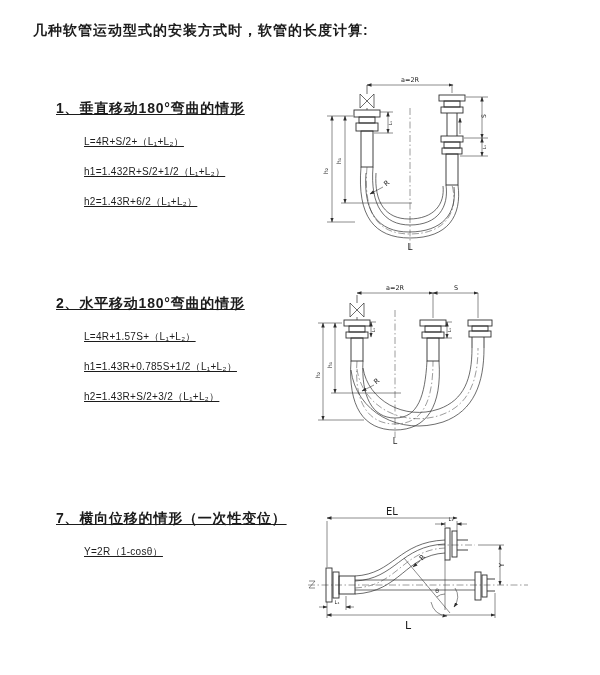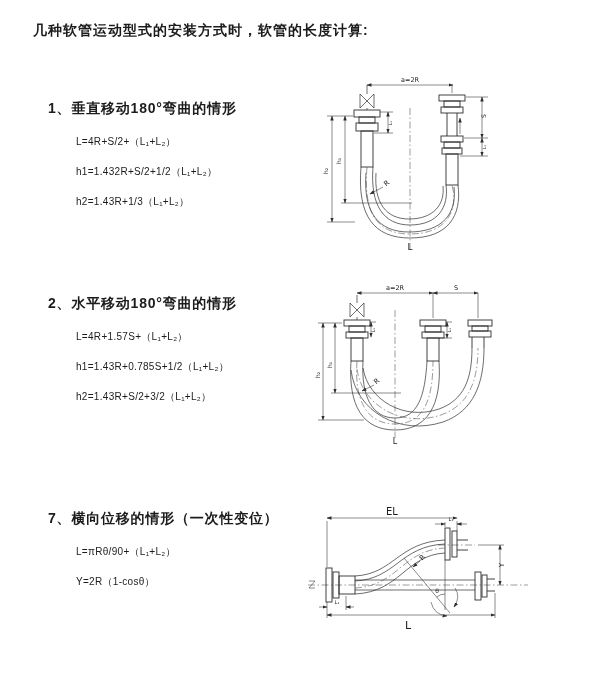--- a/index.html
+++ b/index.html
@@ -1,19 +1,19 @@
 <!DOCTYPE html>
 <html><head>
 <meta charset="utf-8">
 <style>
   html,body{margin:0;padding:0;background:#fff;}
   body{font-family:"Liberation Sans","DejaVu Sans",sans-serif;color:#1c1c1c;}
   #page{position:relative;width:600px;height:675px;background:#fff;overflow:hidden;}
   .title{position:absolute;left:33px;top:22px;font-size:14px;font-weight:700;letter-spacing:1px;}
-  .section{position:absolute;left:48px;width:275px;}
+  .section{position:absolute;left:56px;width:275px;text-decoration:underline;}
   .sec-head{font-size:14px;font-weight:700;letter-spacing:0.8px;margin:0;}
   .formulas{margin:9px 0 0 28px;}
   .formula{font-size:10px;line-height:30px;letter-spacing:0.3px;white-space:nowrap;}
   .dwg{position:absolute;}
   svg{display:block;}
   .ln{fill:none;stroke:#2e2e2e;stroke-width:0.9;}
   .lt{fill:none;stroke:#2e2e2e;stroke-width:0.7;}
   .dm{fill:none;stroke:#2e2e2e;stroke-width:0.55;}
   .cl{fill:none;stroke:#4a4a4a;stroke-width:0.55;stroke-dasharray:7 2.5 1.5 2.5;}
   .t{fill:#1c1c1c;font-family:"DejaVu Sans","Liberation Sans",sans-serif;}
@@ -34,37 +34,36 @@
     </defs>
   </svg>
 
   <div class="title">几种软管运动型式的安装方式时，软管的长度计算:</div>
 
   <div class="section" style="top:100px;">
     <p class="sec-head">1、垂直移动180°弯曲的情形</p>
     <div class="formulas">
       <div class="formula">L=4R+S/2+（L₁+L₂）</div>
       <div class="formula">h1=1.432R+S/2+1/2（L₁+L₂）</div>
-      <div class="formula">h2=1.43R+1/3（L₁+L₂）</div>
+      <div class="formula">h2=1.43R+6/2（L₁+L₂）</div>
     </div>
   </div>
 
   <div class="section" style="top:295px;">
     <p class="sec-head">2、水平移动180°弯曲的情形</p>
     <div class="formulas">
       <div class="formula">L=4R+1.57S+（L₁+L₂）</div>
       <div class="formula">h1=1.43R+0.785S+1/2（L₁+L₂）</div>
       <div class="formula">h2=1.43R+S/2+3/2（L₁+L₂）</div>
     </div>
   </div>
 
   <div class="section" style="top:510px;">
     <p class="sec-head">7、横向位移的情形（一次性变位）</p>
     <div class="formulas">
-      <div class="formula">L=πRθ/90+（L₁+L₂）</div>
       <div class="formula">Y=2R（1-cosθ）</div>
     </div>
   </div>
 
   <div class="dwg" style="left:308px;top:66px;">
     <svg width="225" height="198" viewBox="0 0 225 198">
       <g>
         <line class="cl" x1="102" y1="42" x2="102" y2="186"></line>
       </g>
       <g>

